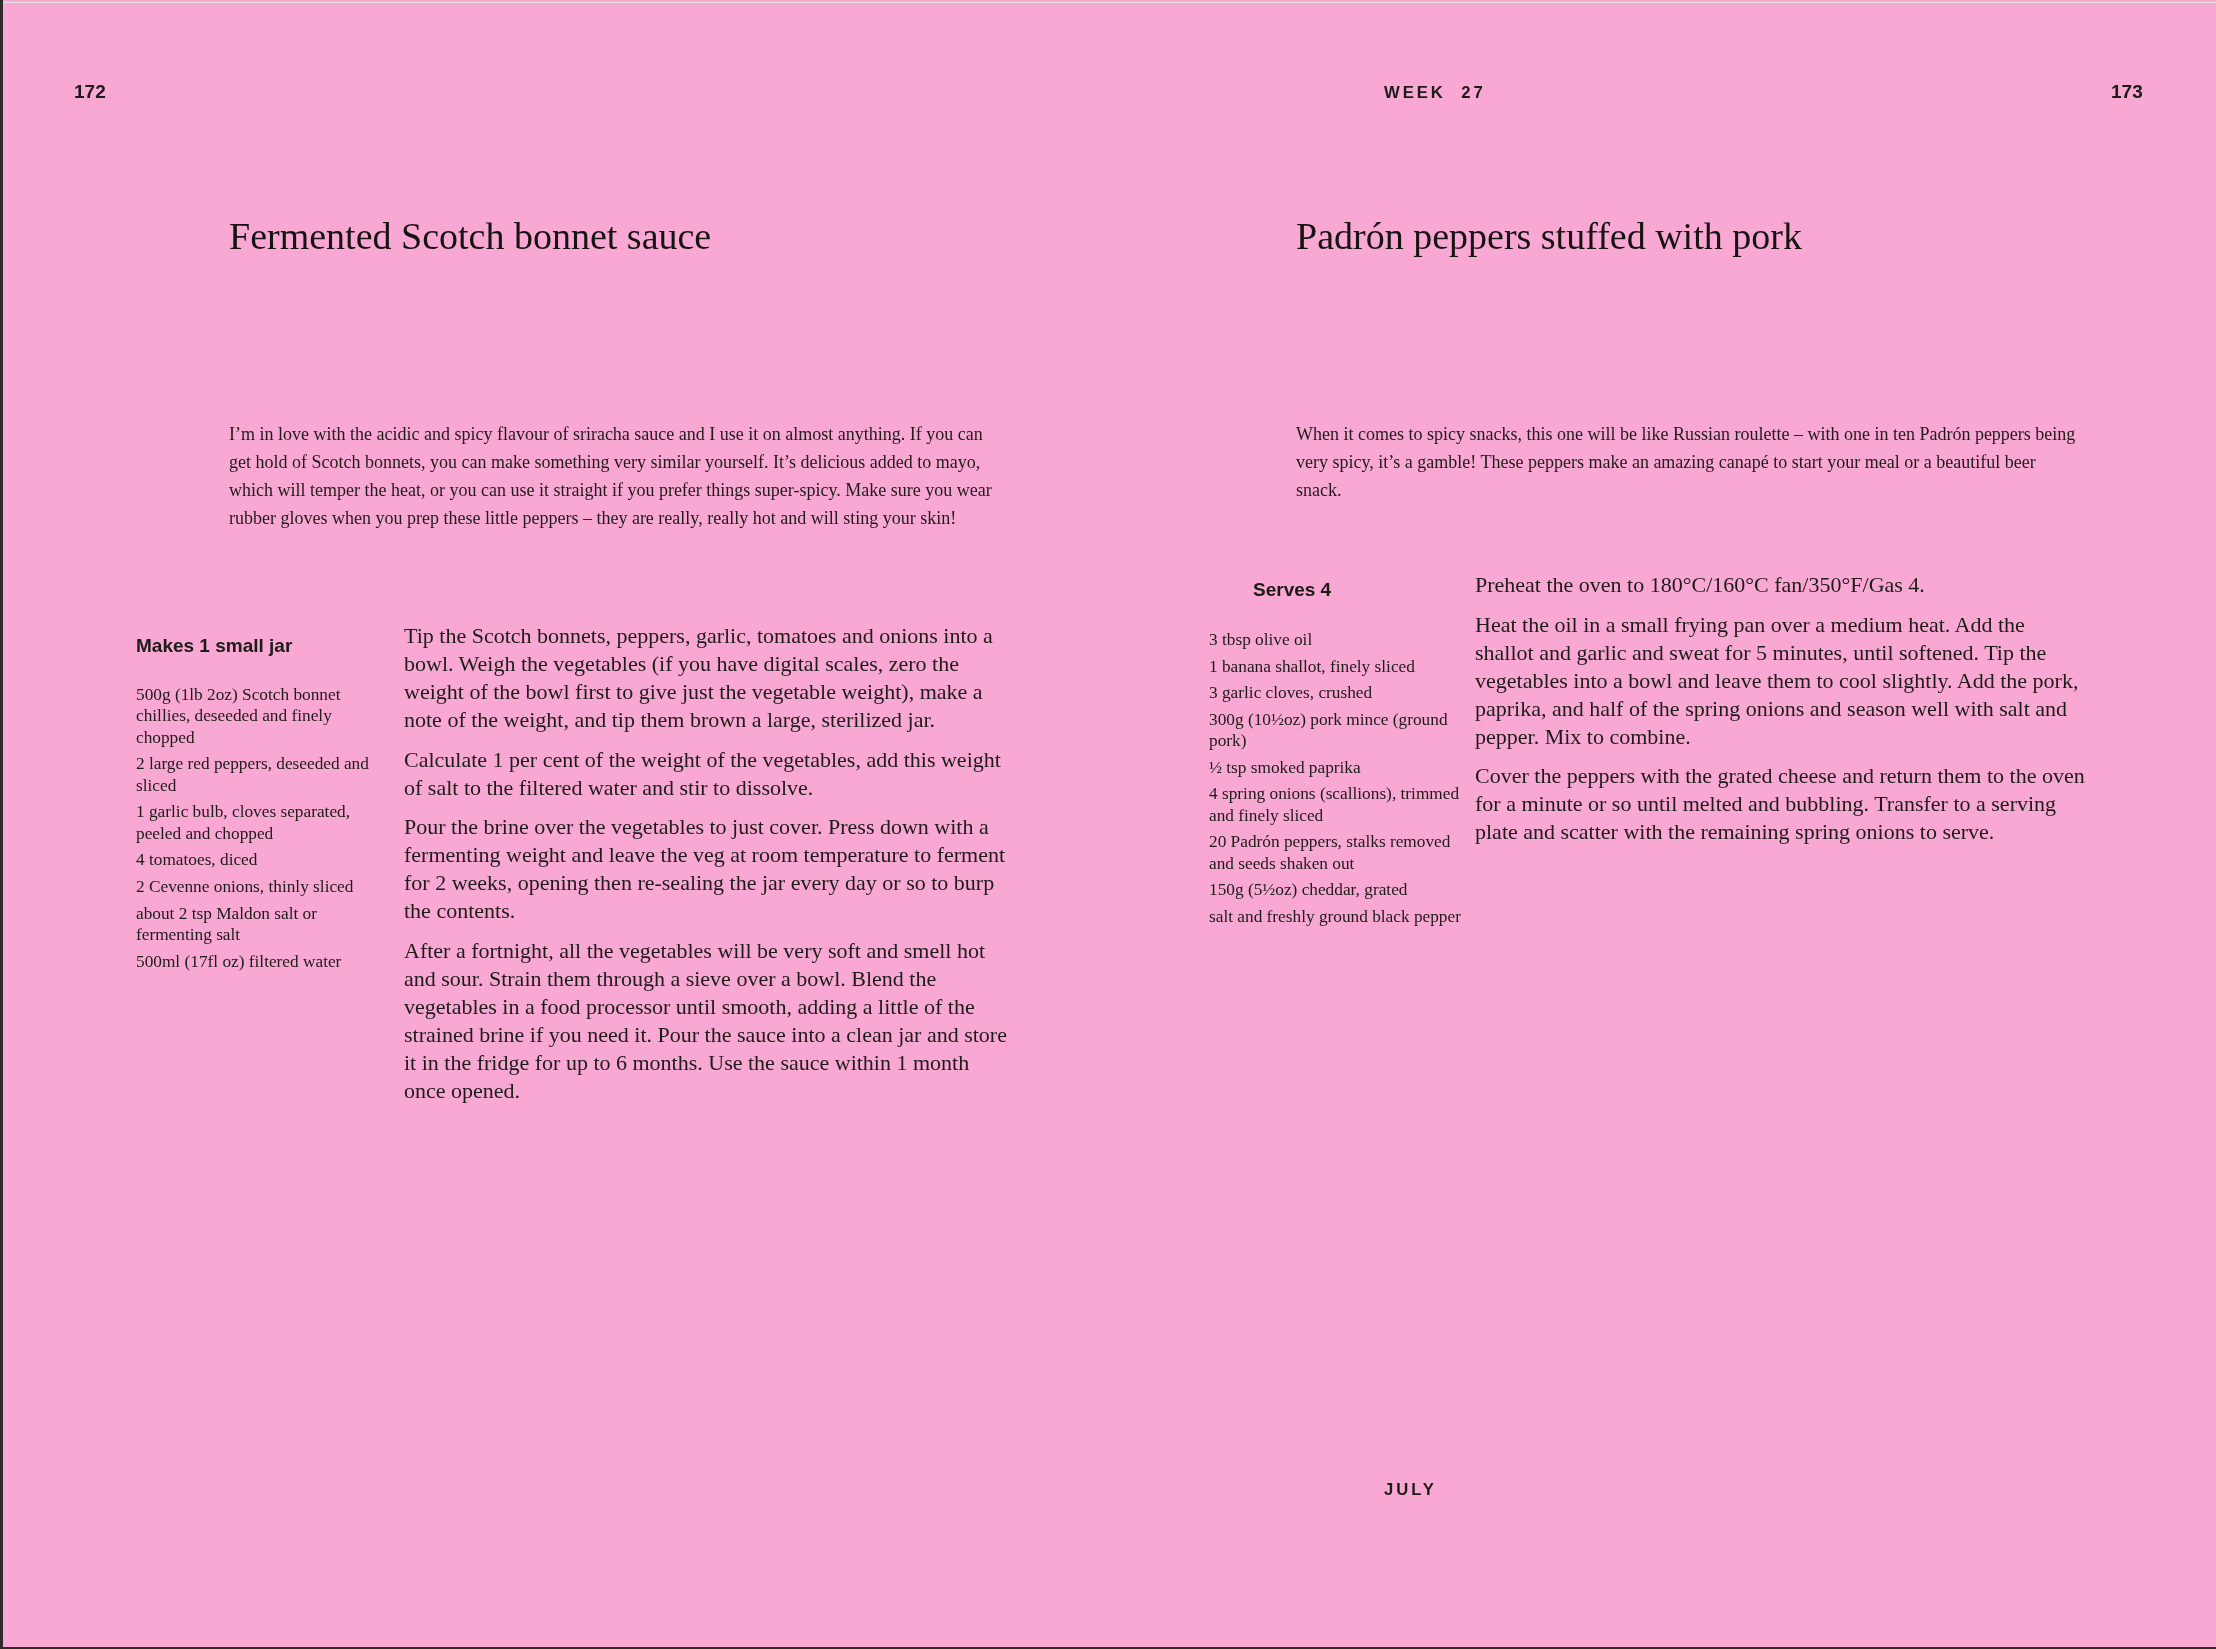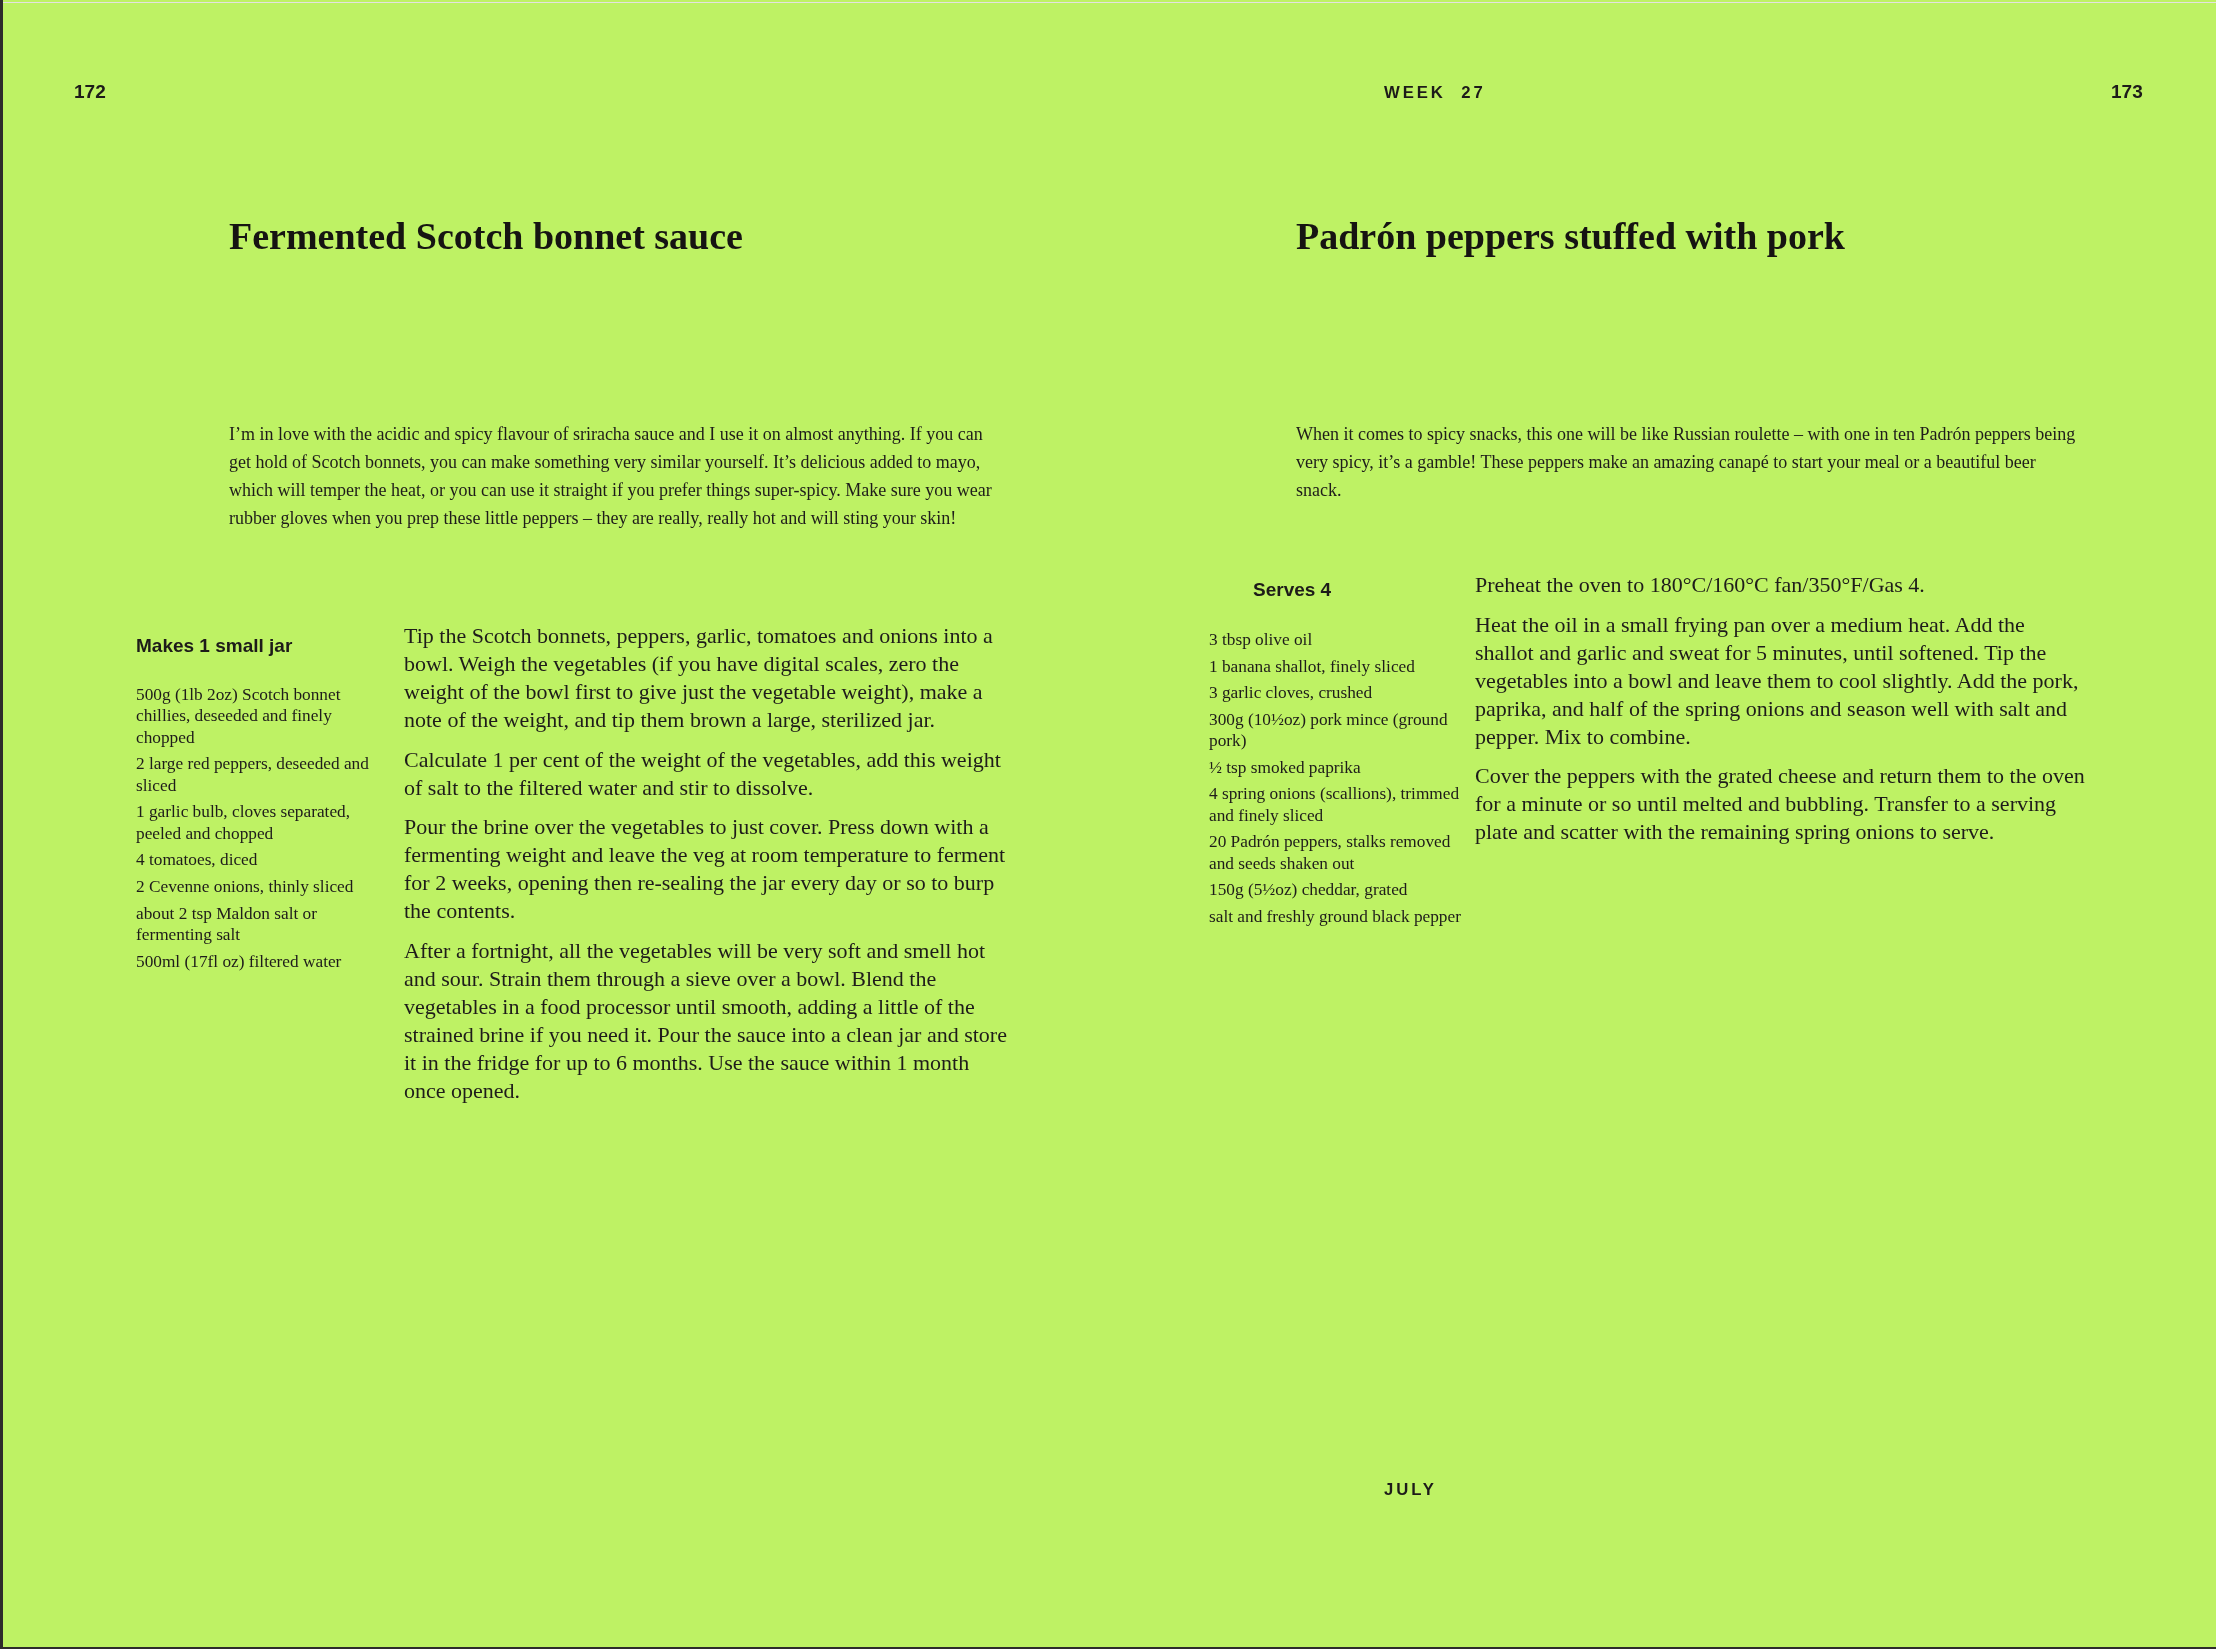--- a/index.html
+++ b/index.html
@@ -3,21 +3,21 @@
 <meta charset="utf-8">
 <style>
   * { margin: 0; padding: 0; box-sizing: border-box; }
   html, body { background: #ffffff; }
   body { font-family: "Liberation Serif", serif; }
 
   #spread {
     position: relative;
     width: 2216px;
     height: 1650px;
-    background: #bef264;
+    background: #f9a8d4;
     overflow: hidden;
   }
 
   
   .edge-left   { position: absolute; left: 0; top: 0; width: 2.9px; height: 100%; background: #2e2c2b; }
   .edge-bottom { position: absolute; left: 0; bottom: 0; width: 100%; height: 3.5px; background: #2e2c2b; }
   .edge-top    { position: absolute; left: 2.9px; top: 1.7px; right: 0; height: 1.2px; background: #e4e2e1; }
 
   .pagenum {
     position: absolute;
@@ -32,21 +32,21 @@
     font-weight: 700;
     font-size: 16.7px;
     letter-spacing: 2.9px;
     word-spacing: 8px;
     color: #1d1b19;
   }
 
   .recipe-title {
     position: absolute;
     font-family: "Liberation Serif", serif;
-    font-weight: 700;
+    font-weight: 400;
     font-size: 38px;
     line-height: 1.1;
     color: #161412;
     white-space: nowrap;
   }
 
   .intro {
     position: absolute;
     font-size: 18px;
     line-height: 28px;

